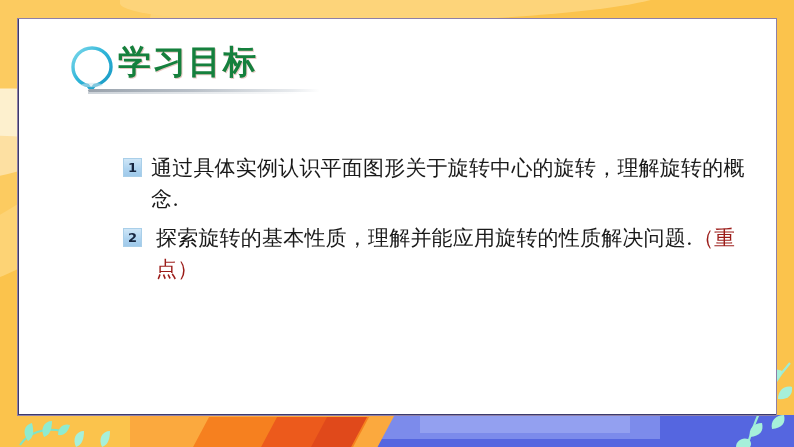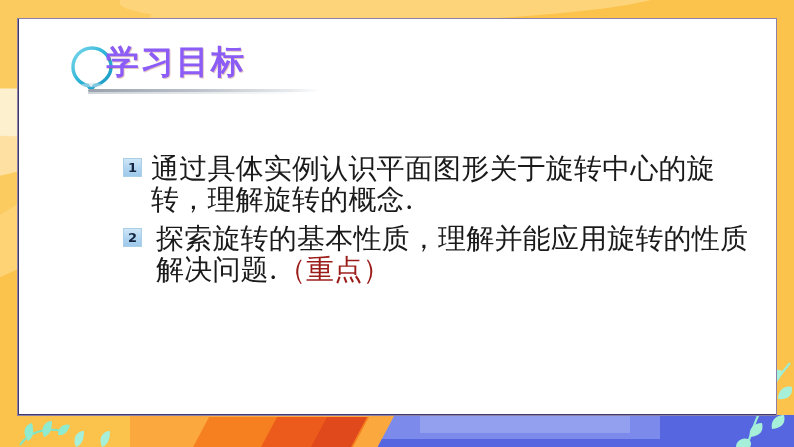--- a/index.html
+++ b/index.html
@@ -209,27 +209,27 @@
   }
   .hdr-icon {
     position: absolute;
     left: 0;
     top: 2px;
     width: 44px;
     height: 44px;
   }
   .hdr-title {
     position: absolute;
-    left: 36px;
+    left: 48px;
     top: -3px;
     font-family: "DejaVu Sans", "Liberation Sans", sans-serif;
     font-weight: 700;
     font-size: 33px;
     letter-spacing: 2px;
-    color: #8b5cf6;
+    color: #15803d;
     white-space: nowrap;
     text-shadow: 1px 1px 0 rgba(160,30,10,.25);
   }
   .hdr-rule {
     position: absolute;
     left: 18px;
     top: 46px;
     width: 232px;
     height: 3px;
     background: linear-gradient(to right, #9aa3ad 0%, #b9c0c8 45%, #e8ebee 88%, #ffffff 100%);
@@ -269,21 +269,21 @@
     font-family: "DejaVu Sans", "Liberation Sans", sans-serif;
     font-weight: 700;
     font-size: 13px;
     line-height: 17px;
     text-align: center;
   }
   .obj-text {
     display: block;
     padding-left: 28px;
     font-family: "DejaVu Serif", "Liberation Serif", serif;
-    font-size: 28px;
+    font-size: 21px;
     line-height: 31px;
     color: #1A1A1A;
     letter-spacing: .2px;
   }
   .obj-text.indent2 {
     padding-left: 33px;
   }
   .key-mark {
     color: #9B1B18;
   }

